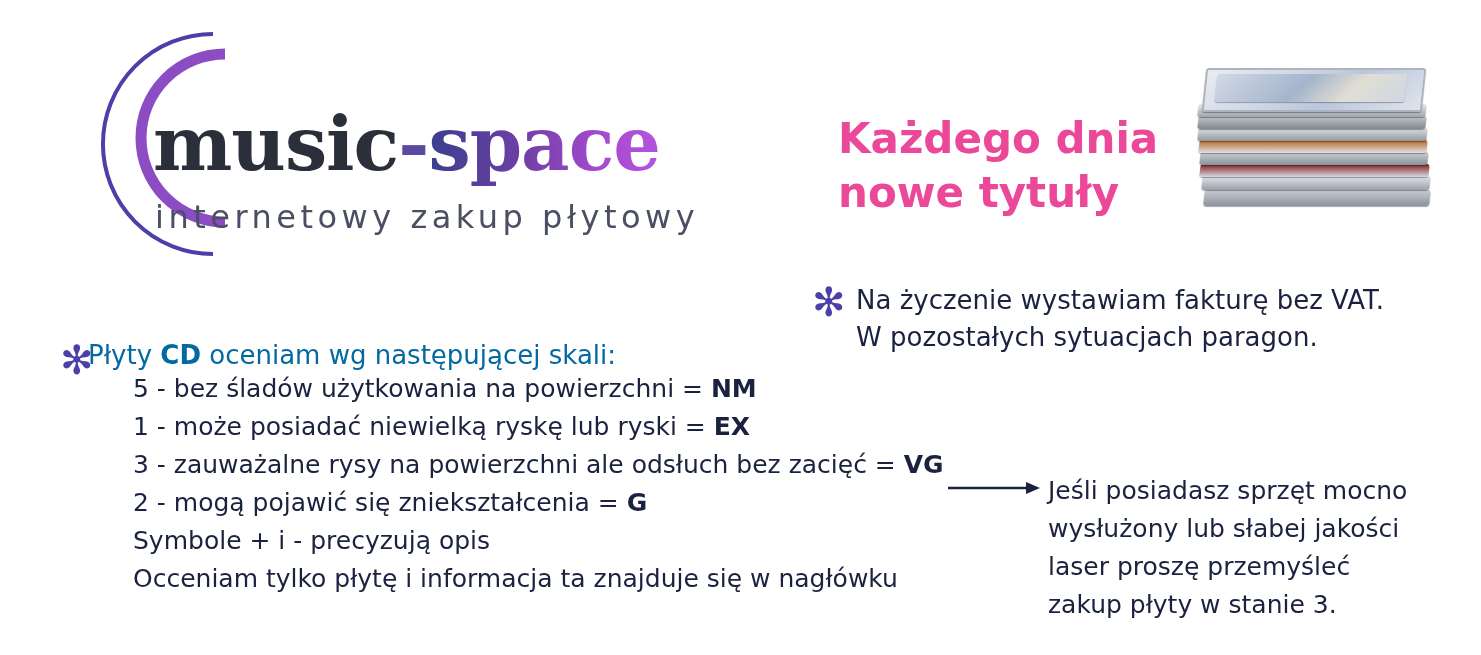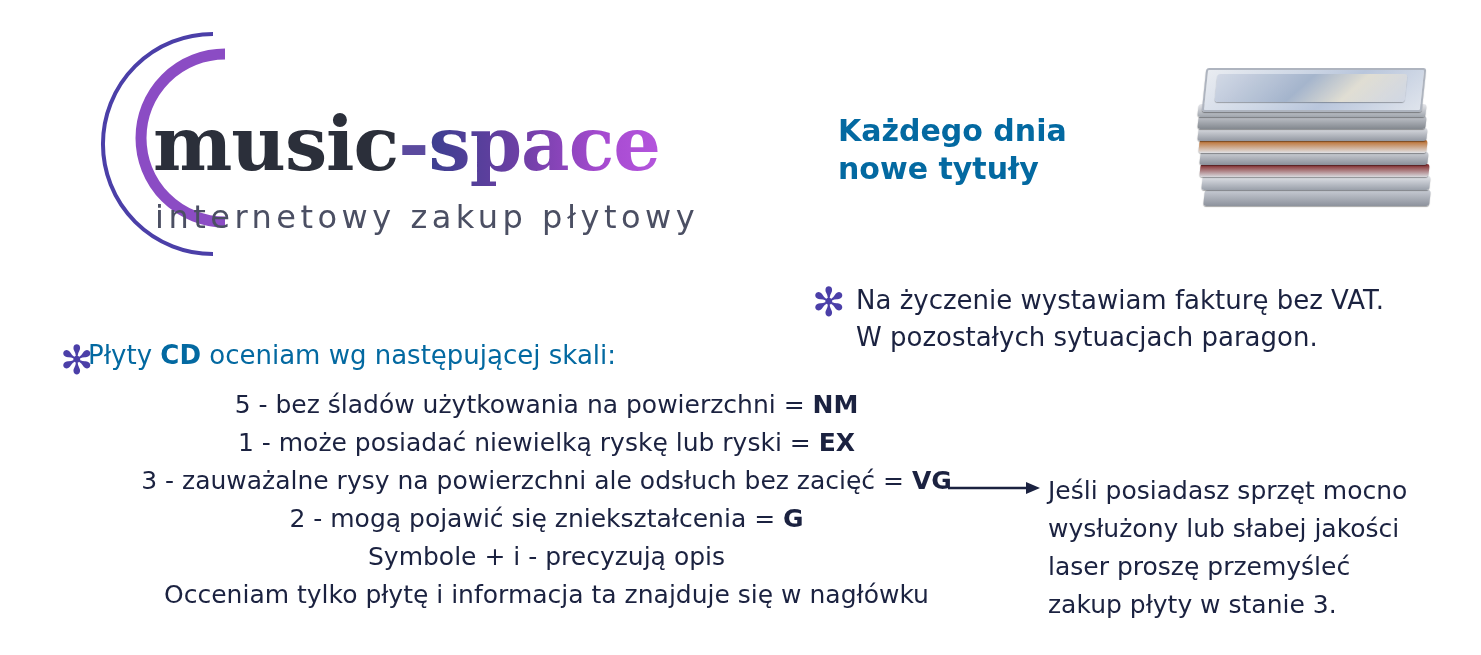--- a/index.html
+++ b/index.html
@@ -61,23 +61,23 @@
     color: #4b4f63;
     white-space: nowrap;
   }
 
   
   .slogan {
     position: absolute;
     left: 838px;
     top: 112px;
     font-family: "DejaVu Sans", sans-serif;
-    font-size: 30px;
+    font-size: 42px;
     font-weight: bold;
-    color: #0369a1;
+    color: #ec4899;
     line-height: 1.28;
     white-space: nowrap;
   }
 
   
   .cd-stack {
     position: absolute;
     left: 1190px;
     top: 60px;
     width: 250px;
@@ -136,22 +136,20 @@
   .grading-head {
     margin-left: 28px;
     font-family: "DejaVu Sans", sans-serif;
     font-size: 26px;
     color: #0369a1;
     white-space: nowrap;
   }
   .grading-head b { font-weight: bold; }
   .grade-list {
     margin-left: 73px;
-    margin-top: 16px;
-    text-align: center;
   }
   .grade-line {
     font-family: "DejaVu Sans", sans-serif;
     font-size: 25px;
     color: #1b2240;
     line-height: 1.52;
     white-space: nowrap;
   }
   .grade-line b { font-weight: bold; }
 

